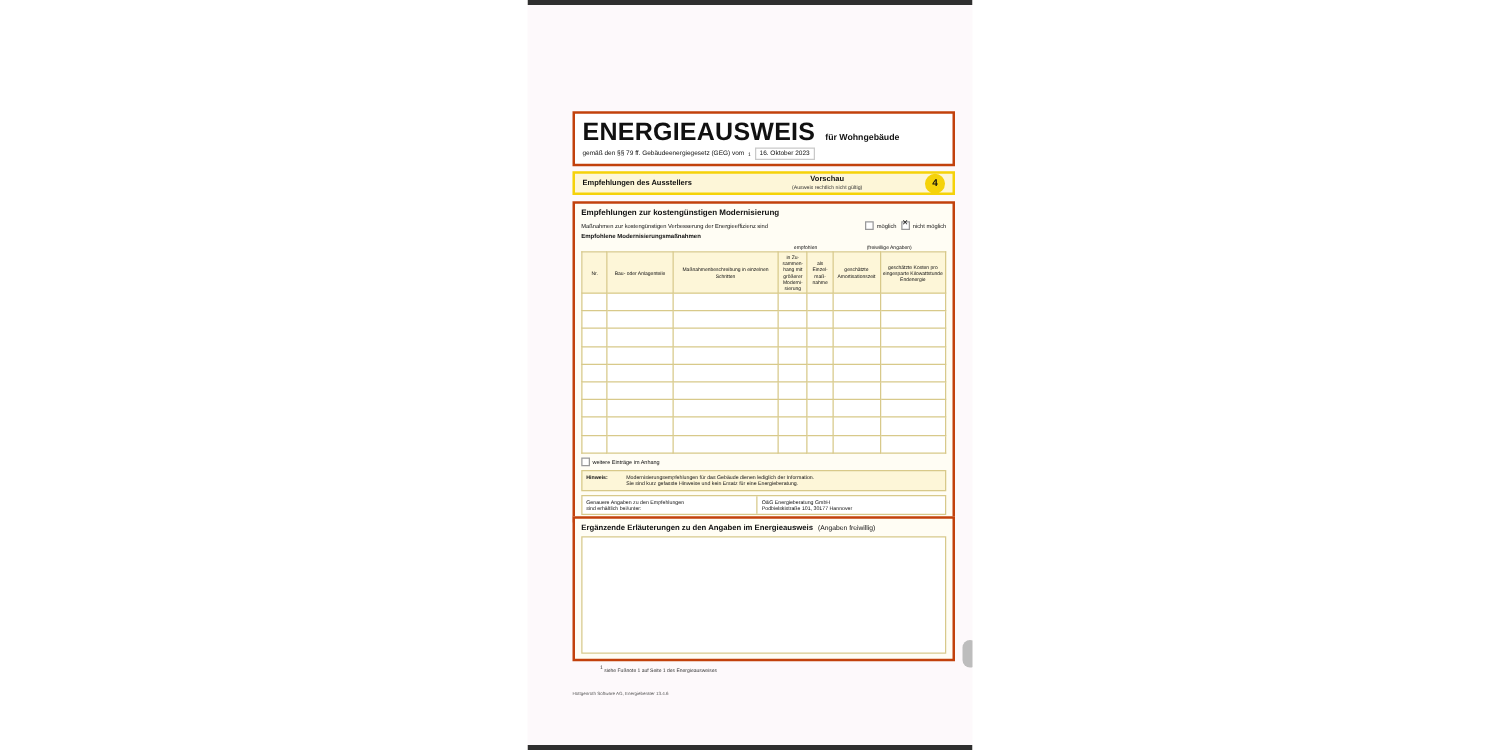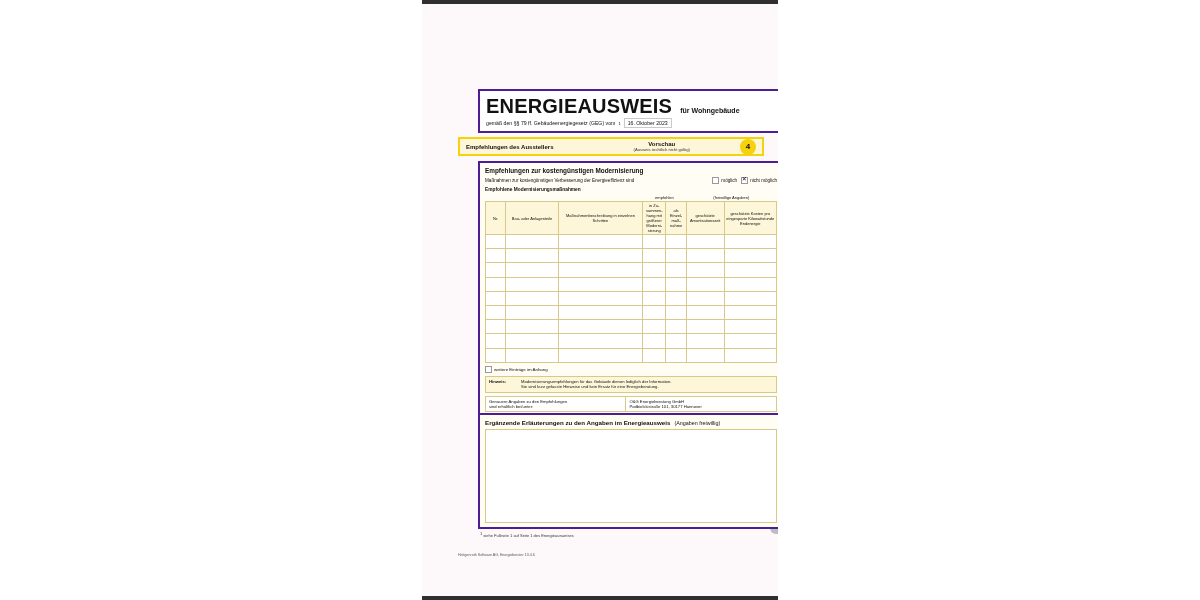--- a/index.html
+++ b/index.html
@@ -59,23 +59,22 @@
   }
 
   
   .sheet {
     position: absolute;
     left: 36px;
     width: 306px;
     box-sizing: border-box;
   }
   .yellow-border {
-    border: 2px solid #4c1d95;
-    background: #ffffff;
-    margin-left: 20px;
+    border: 2px solid #c2410c;
+    background: #ffffff;
   }
 
   #header-box {
     top: 89px;
     padding: 4px 6px 3px 6px;
   }
   .title-row {
     display: flex;
     align-items: flex-end;
     gap: 8px;

